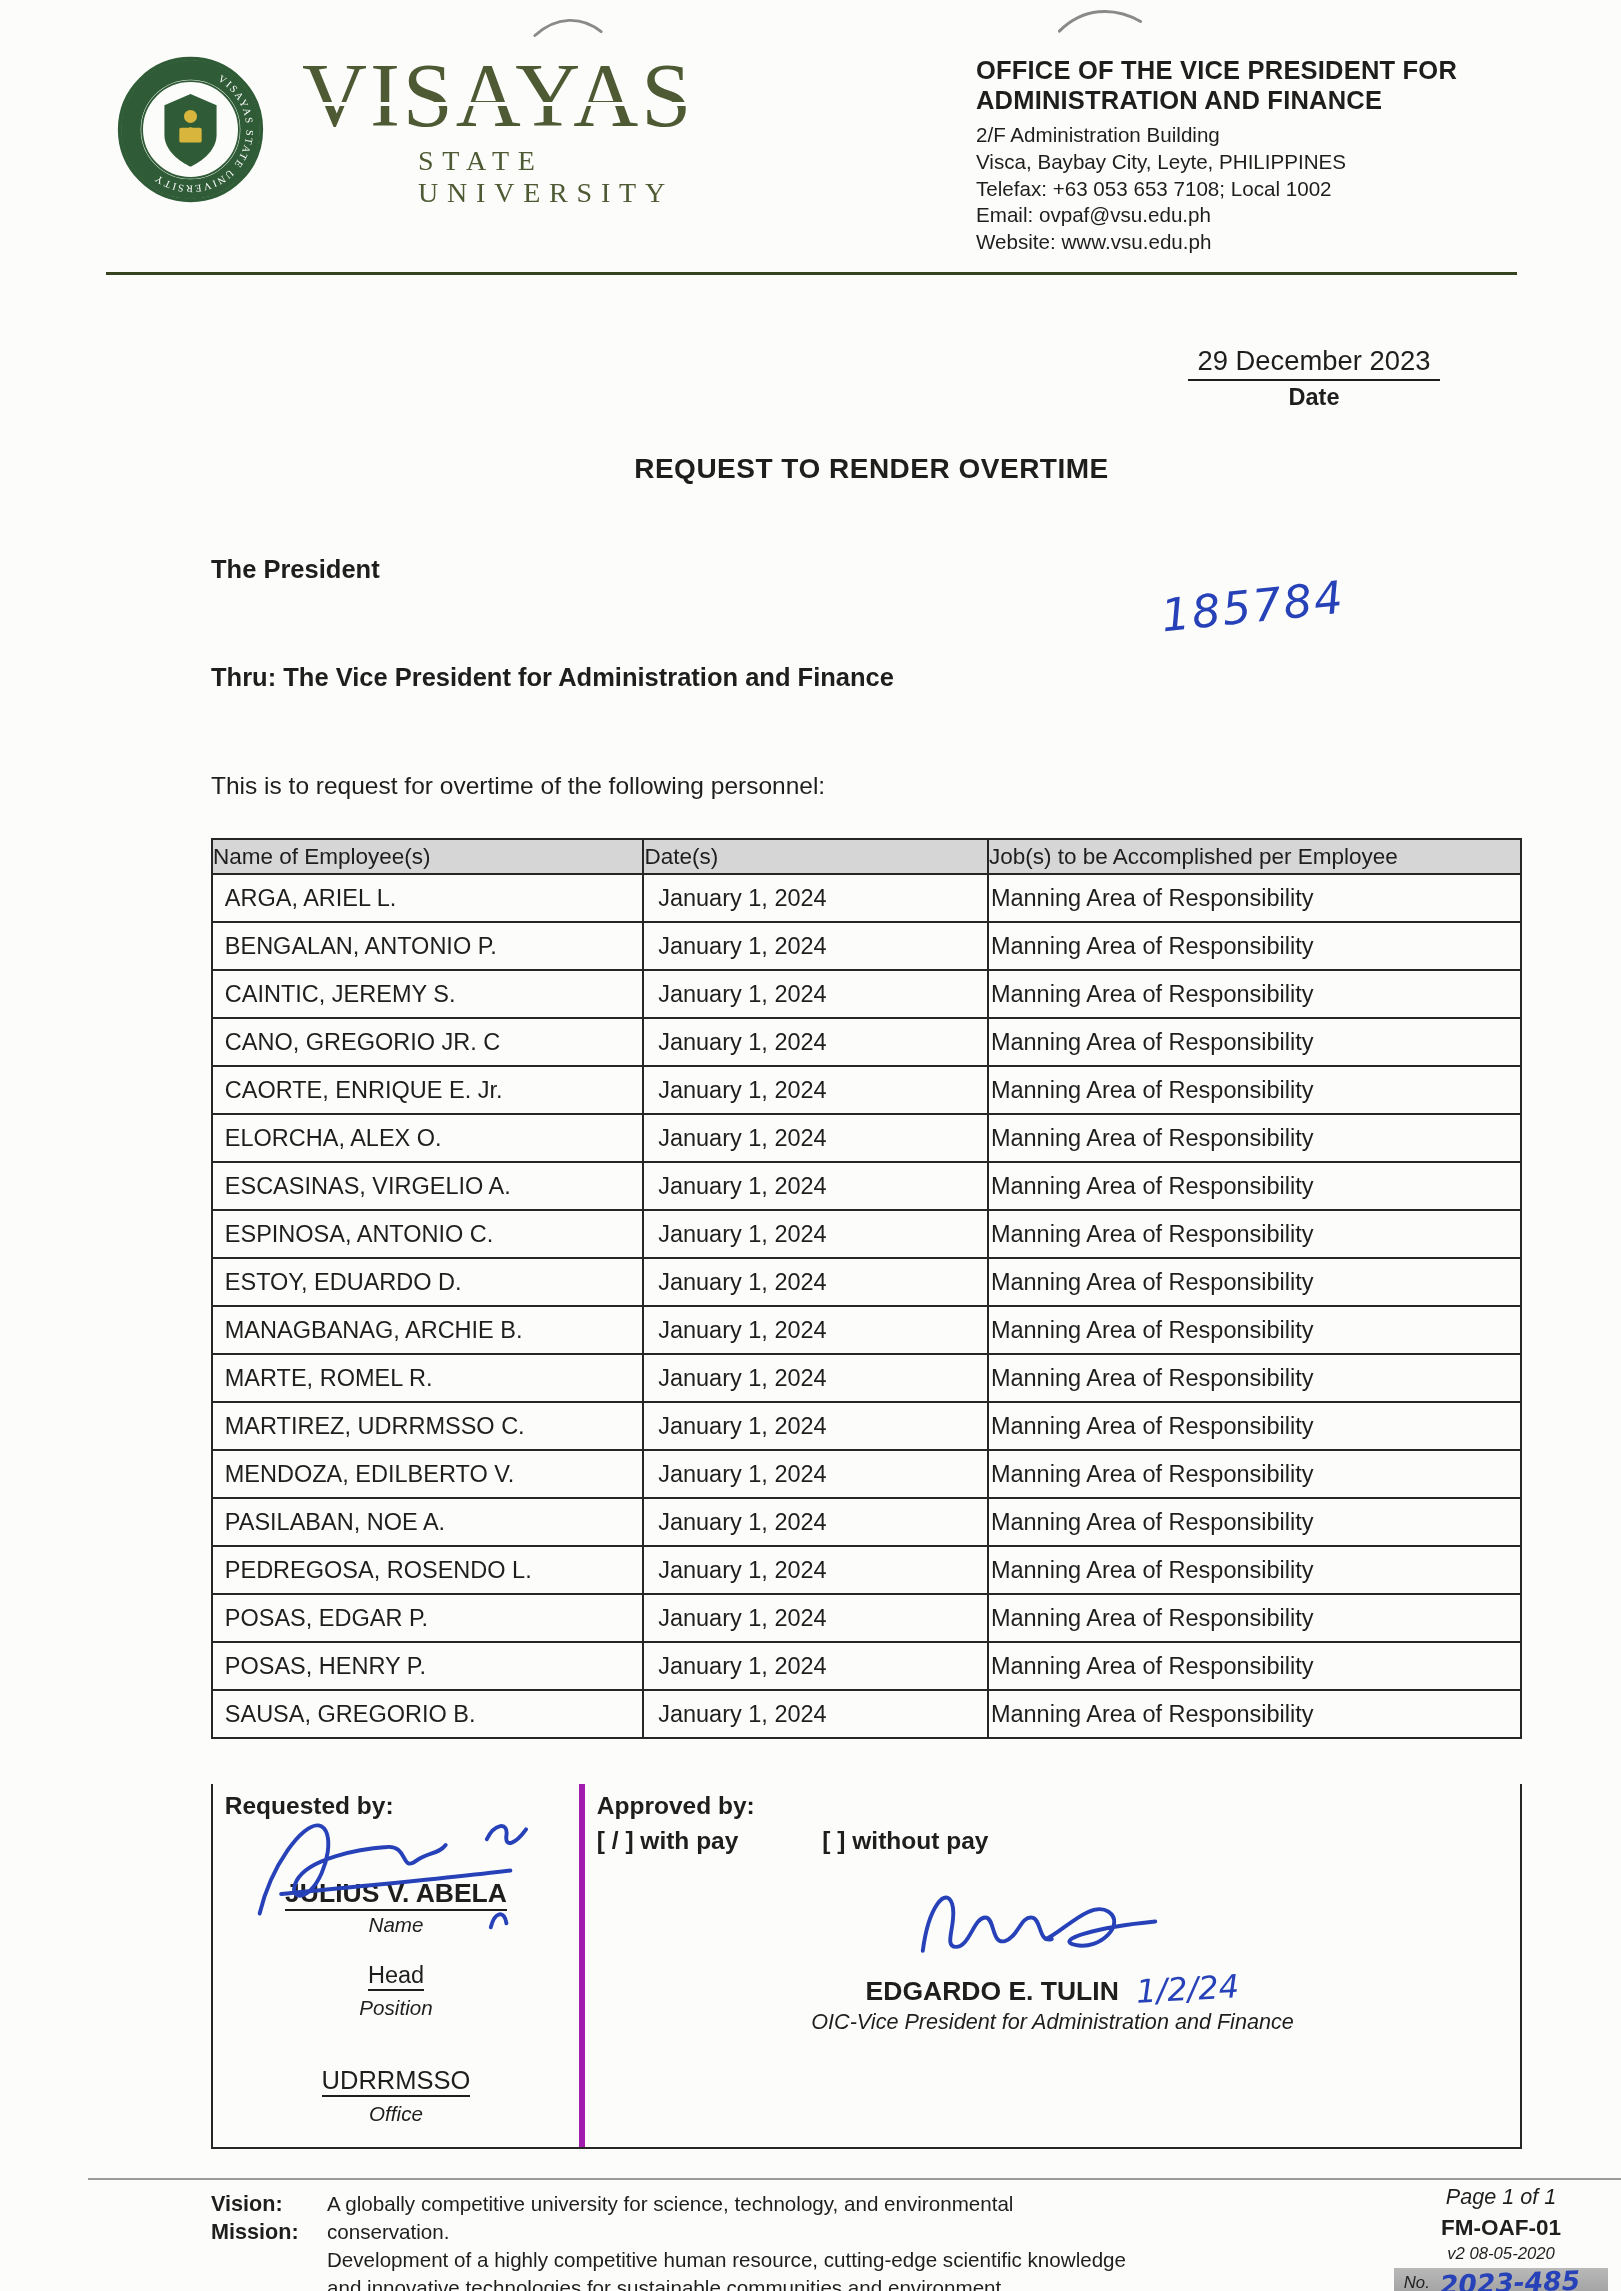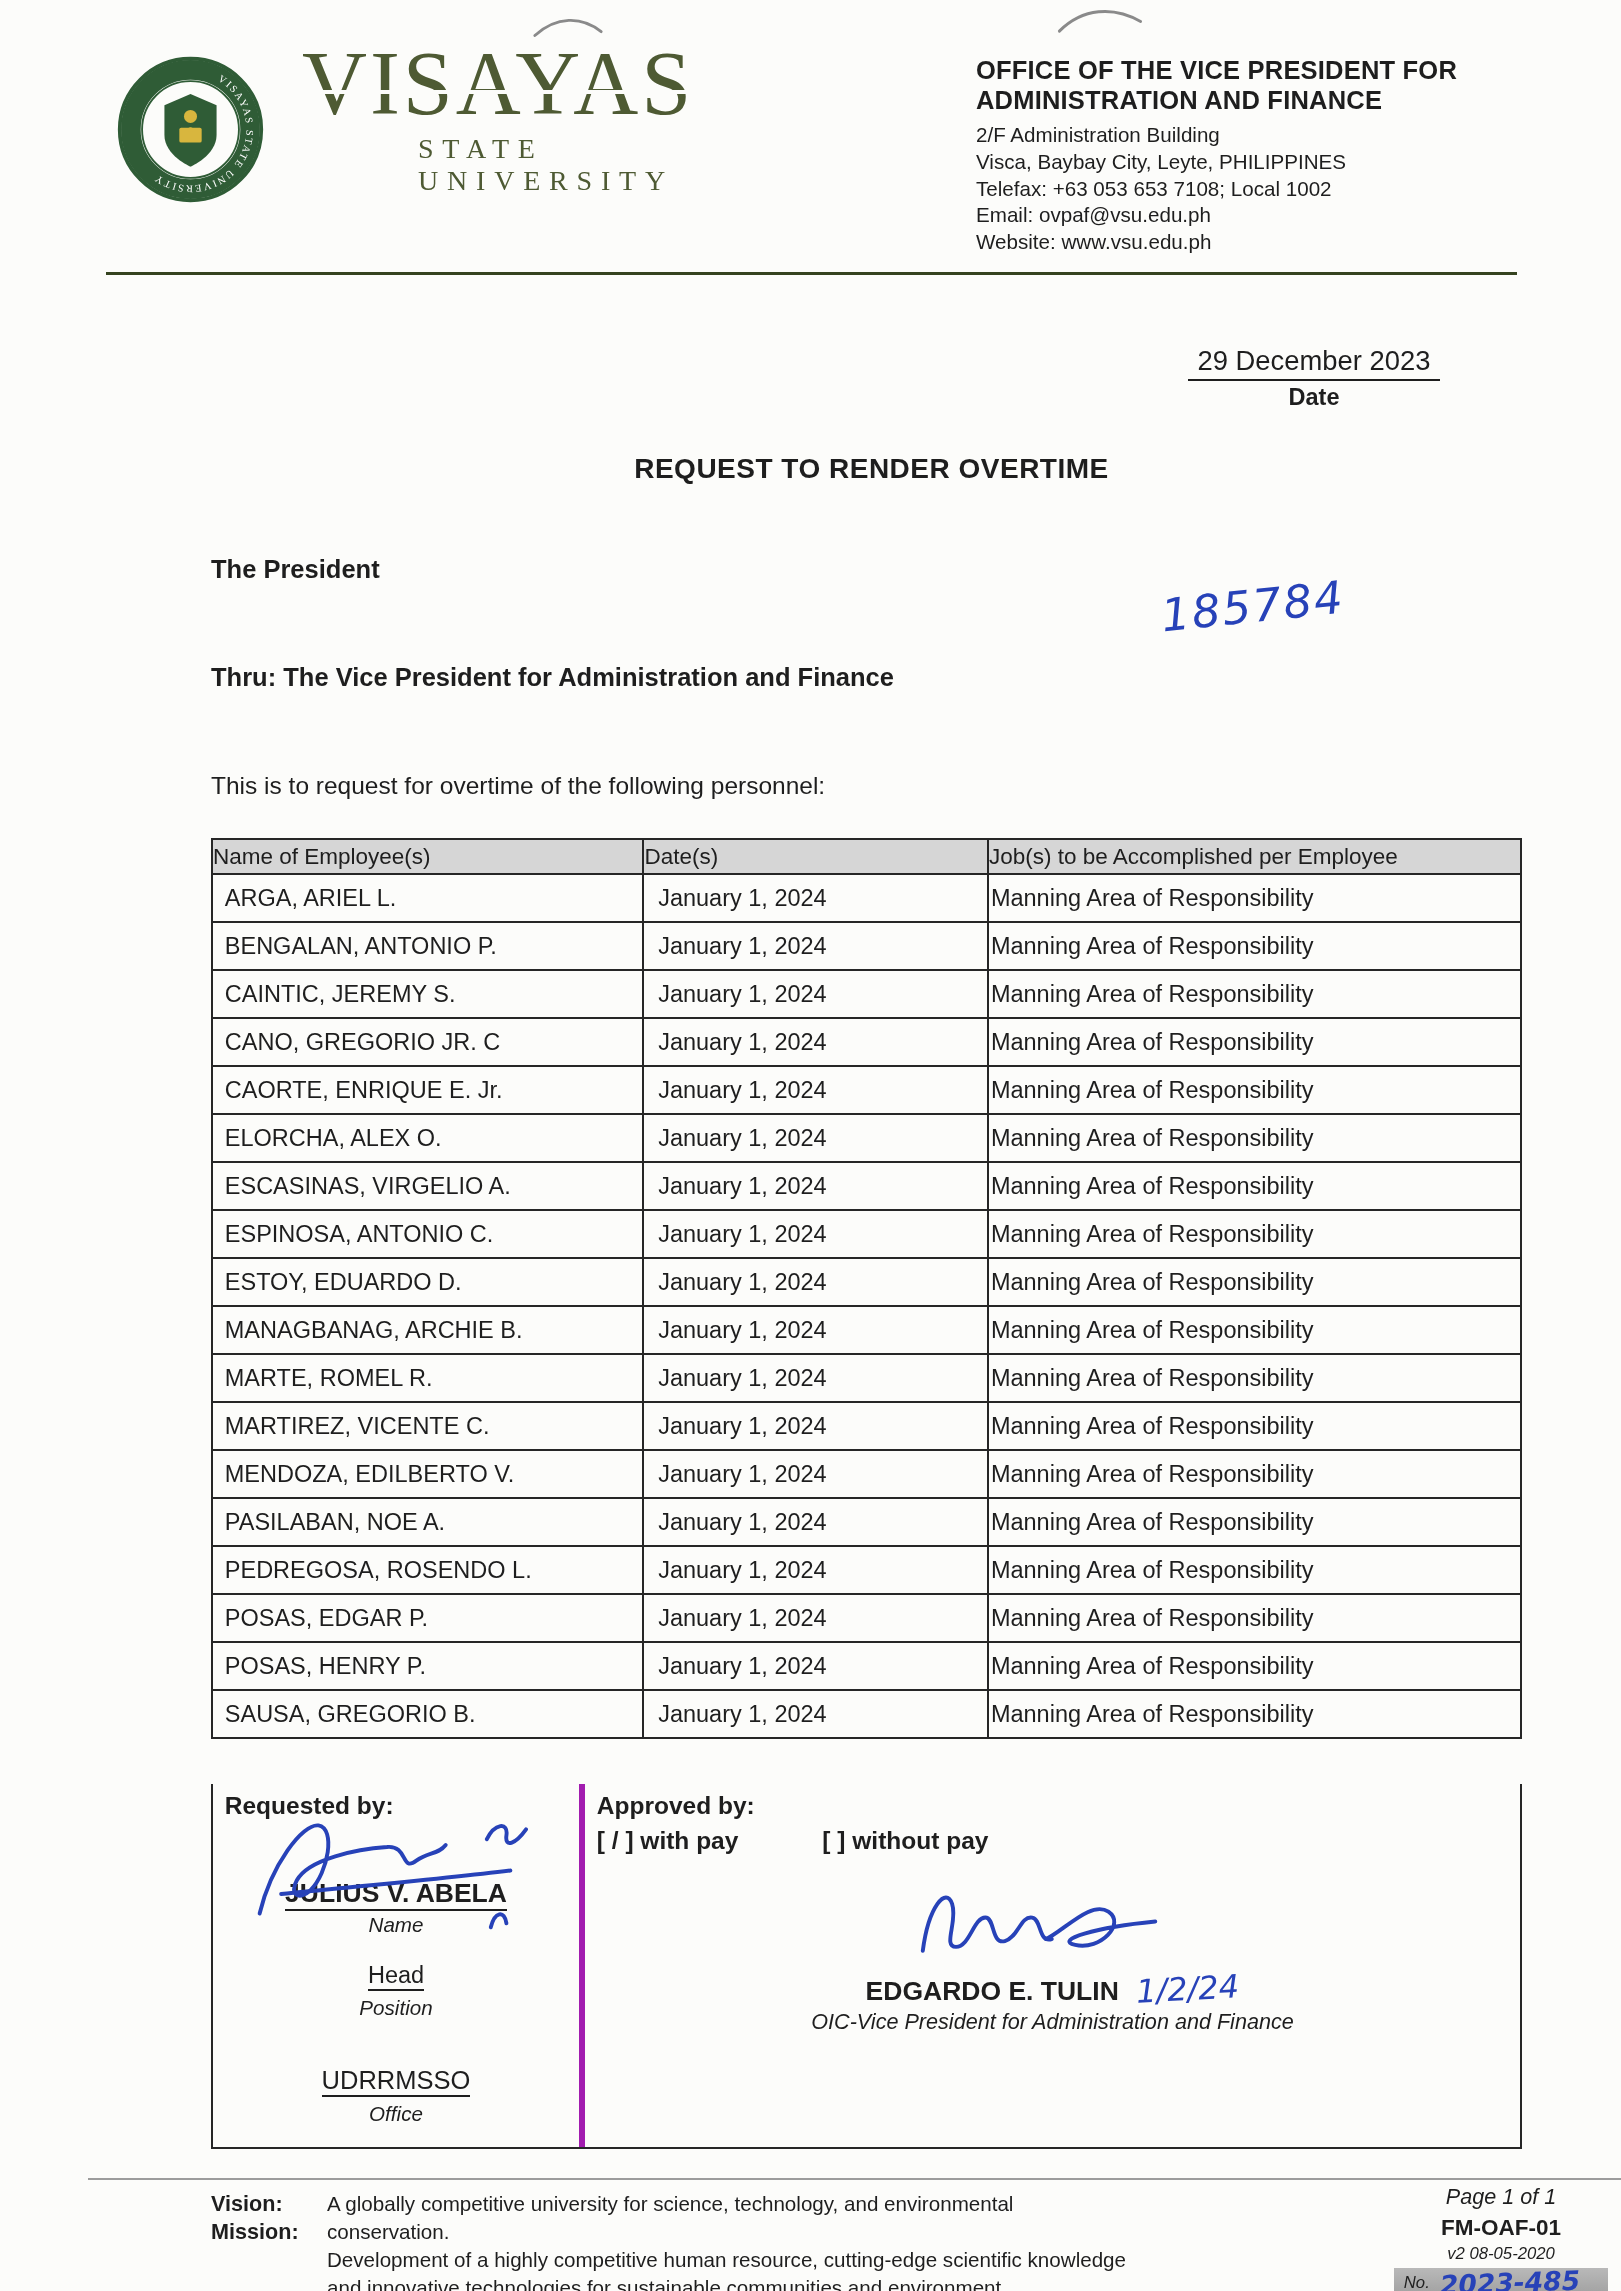--- a/index.html
+++ b/index.html
@@ -6,21 +6,21 @@
   html,body { background:#e9e9e9; }
   .page {
     position:relative; width:1621px; height:2292px;
     background:#fcfcfa; color:#1e1e1e;
     font-family:"Liberation Sans", sans-serif;
     overflow:hidden;
   }
 
   
   .seal { position:absolute; left:116px; top:55px; }
-  .wordmark { position:absolute; left:302px; top:39px; width:461px; }
+  .wordmark { position:absolute; left:302px; top:51px; width:461px; }
   .wordmark-main {
     font-family:"Liberation Serif", serif; font-size:90px; line-height:1;
     color:#4e5a33; letter-spacing:2.9px; position:relative;
   }
   .wordmark-cut { position:absolute; left:0; right:19.6px; top:51px; height:3.9px; background:#fcfcfa; }
   .wordmark-sub {
     font-family:"Liberation Serif", serif; font-size:28px; letter-spacing:8.8px;
     color:#4e5a33; margin:3.9px 0 0 116px;
   }
   .office-block { position:absolute; left:976px; top:55px; width:568px; }
@@ -231,21 +231,21 @@
           <td class="c-job">Manning Area of Responsibility</td>
         </tr>
 
         <tr>
           <td class="c-name">MARTE, ROMEL R.</td>
           <td class="c-date">January 1, 2024</td>
           <td class="c-job">Manning Area of Responsibility</td>
         </tr>
 
         <tr>
-          <td class="c-name">MARTIREZ, VICENTE C.</td>
+          <td class="c-name">MARTIREZ, UDRRMSSO C.</td>
           <td class="c-date">January 1, 2024</td>
           <td class="c-job">Manning Area of Responsibility</td>
         </tr>
 
         <tr>
           <td class="c-name">MENDOZA, EDILBERTO V.</td>
           <td class="c-date">January 1, 2024</td>
           <td class="c-job">Manning Area of Responsibility</td>
         </tr>
 

